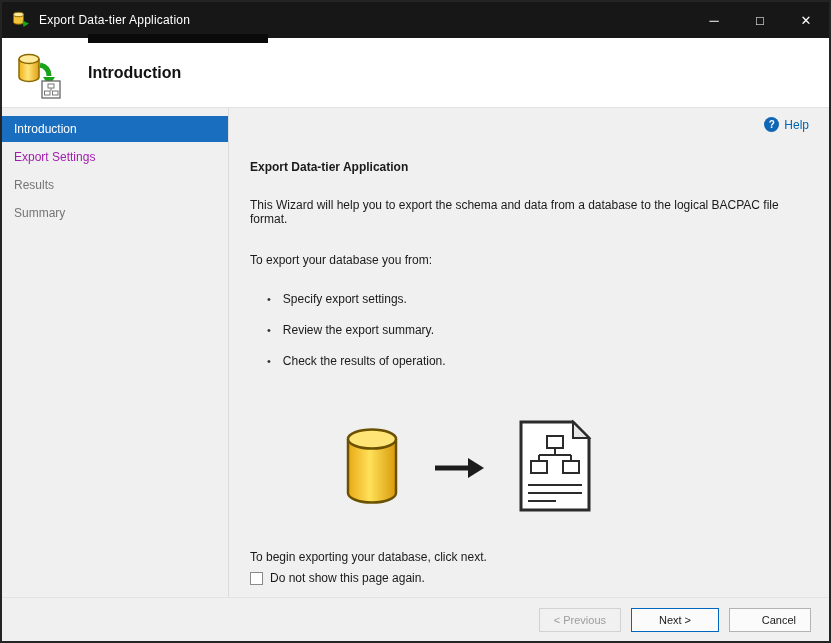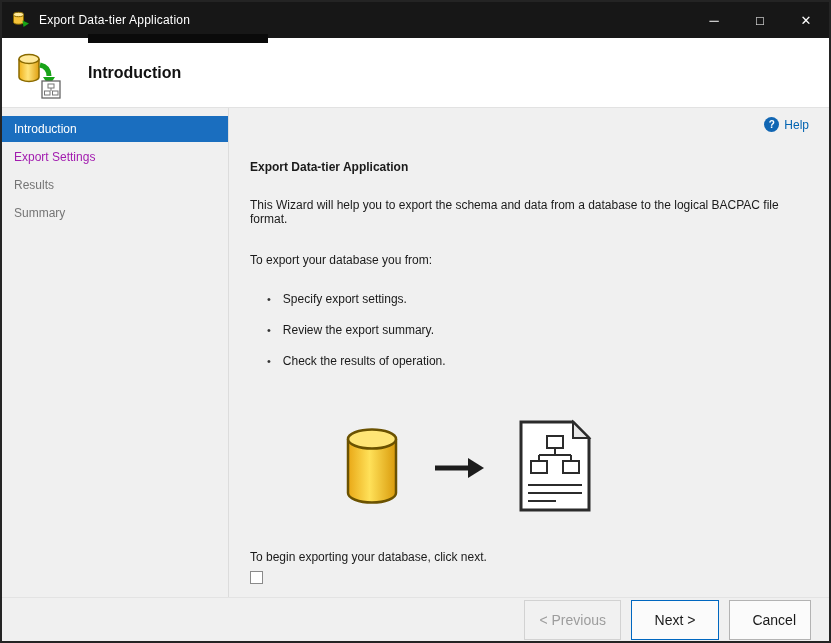--- a/index.html
+++ b/index.html
@@ -99,25 +99,25 @@
   }
   
   .footer {
     flex: 0 0 44px;
     border-top: 1px solid #e3e3e3;
     background: #f0f0f0;
     display: flex; align-items: center; justify-content: flex-end;
     gap: 10px; padding-right: 18px;
   }
   .btn {
-    height: 40px; min-width: 75px;
+    height: 24px; min-width: 75px;
     padding: 0 14px;
     background: #f2f2f2;
     border: 1px solid #b3b3b3;
-    font-family: inherit; font-size: 14px; color: #1a1a1a;
+    font-family: inherit; font-size: 11px; color: #1a1a1a;
     cursor: default;
   }
   .btn.disabled { color: #9d9d9d; border-color: #d2d2d2; background: #f1f1f1; }
   .btn.default  { border: 1px solid #0067c0; background: #fbfbfb; min-width: 88px; }
   .btn.cancel   { min-width: 82px; background: #fbfbfb; text-align: right; }
 </style>
 </head>
 <body>
 
 <div class="window">
@@ -235,20 +235,21 @@
             <line x1="10" y1="74" x2="64" y2="74" stroke="#2b2b2b" stroke-width="2"></line>
             <line x1="10" y1="82" x2="38" y2="82" stroke="#2b2b2b" stroke-width="2"></line>
           </svg>
         </span>
       </div>
 
       <p class="begin-text">To begin exporting your database, click next.</p>
 
       <label class="checkbox-row">
         <span class="checkbox"></span>
+        <span>Do not show this page again.</span>
       </label>
 
     </main>
   </div>
 
   <div class="footer">
     <button class="btn disabled">&lt; Previous</button>
     <button class="btn default">Next &gt;</button>
     <button class="btn cancel">Cancel</button>
   </div>

